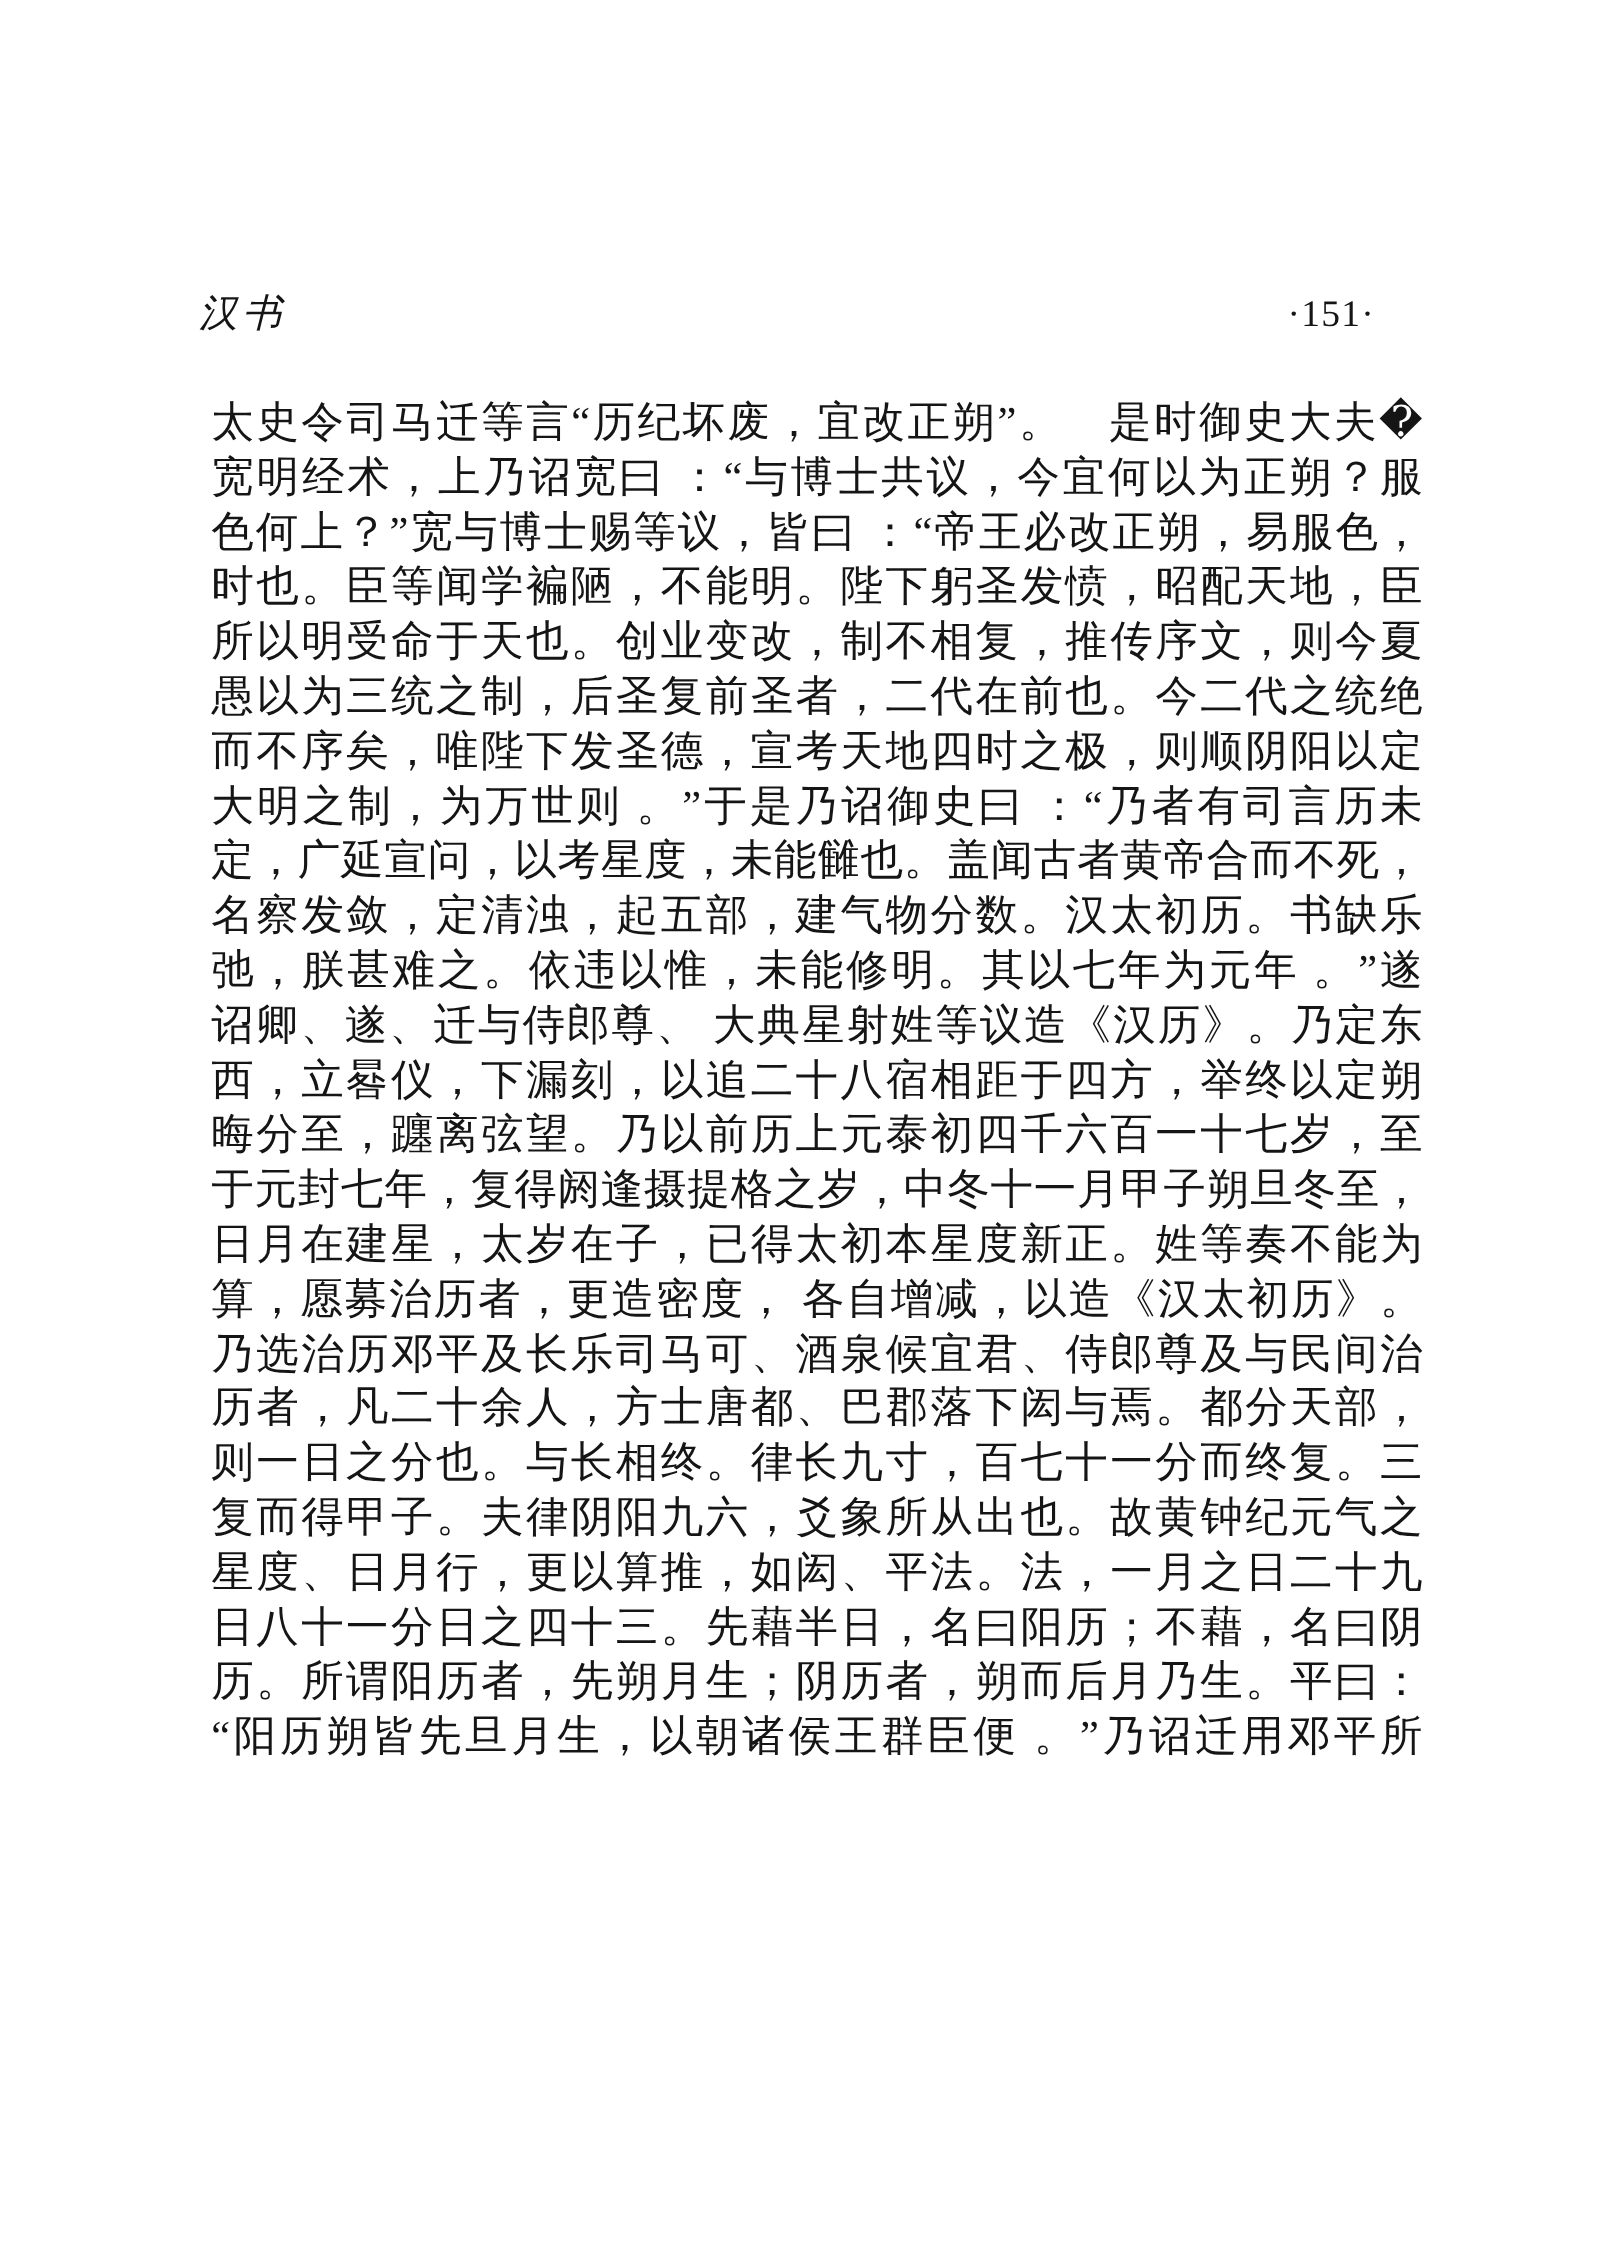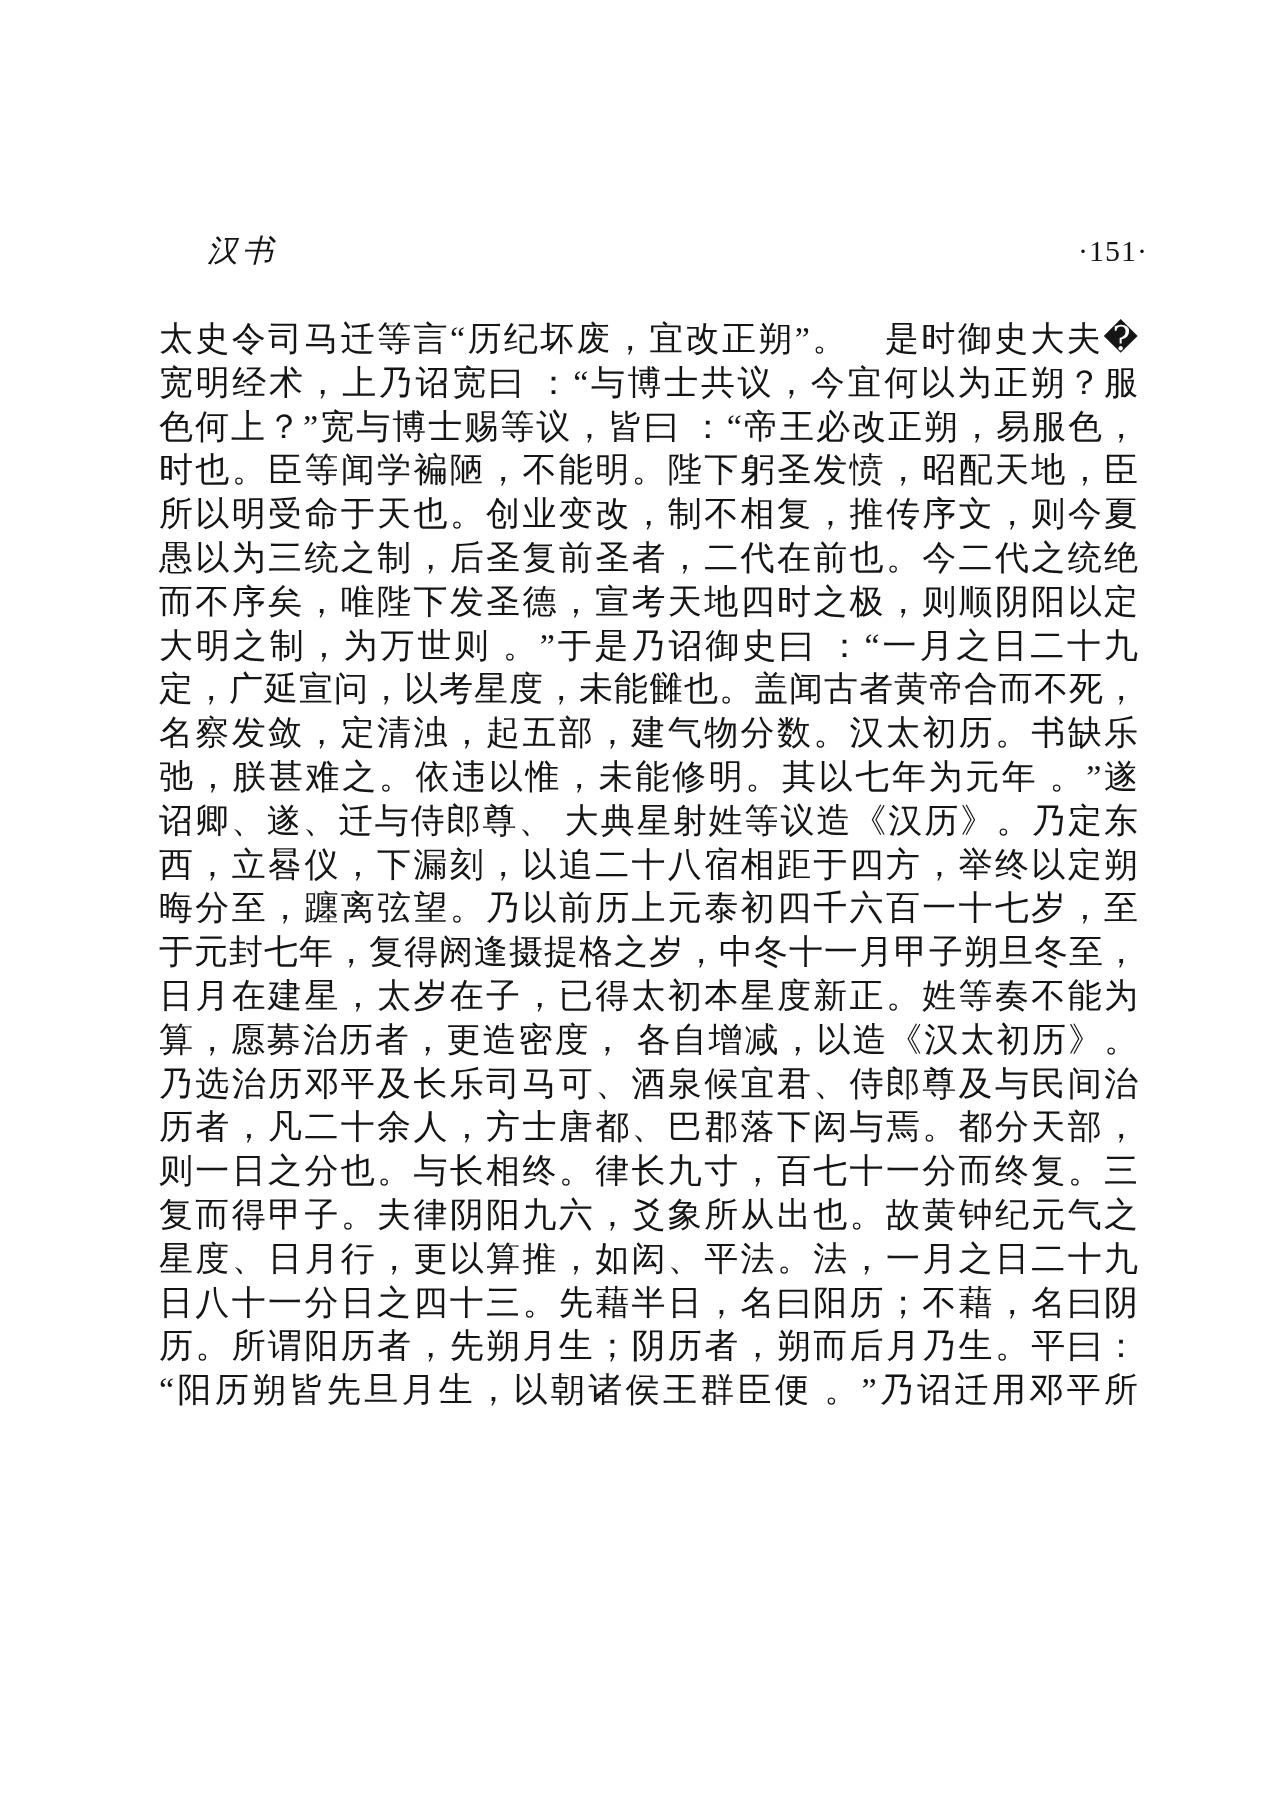--- a/index.html
+++ b/index.html
@@ -14,21 +14,20 @@
     overflow: hidden;
   }
   .running-header {
     position: absolute;
     left: 159px;
     top: 230px;
     width: 941px;
     display: flex;
     justify-content: space-between;
     align-items: baseline;
-    margin-left: 48px;
   }
   .book-title {
     font-size: 31px;
     letter-spacing: 4px;
     font-weight: 400;
     font-style: italic; 
   }
   .page-number {
     font-size: 30px;
     font-style: normal;
@@ -41,41 +40,42 @@
     width: 979px;
     font-size: 34px;
     line-height: 43.8px;
   }
   .text-line {
     height: 43.8px;
     overflow: hidden;
     text-align: justify;
     text-align-last: justify;
     text-justify: inter-character;
+    margin-left: 10px;
   }
 </style>
 </head>
 <body>
 
 <div class="page">
 
   <div class="running-header">
     <span class="book-title">汉书</span>
     <span class="page-number">·151·</span>
   </div>
 
   <div class="body-text">
     <div class="text-line">太史令司马迁等言“历纪坏废，宜改正朔”。　是时御史大夫�</div>
     <div class="text-line">宽明经术，上乃诏宽曰 ：“与博士共议，今宜何以为正朔？服</div>
     <div class="text-line">色何上？”宽与博士赐等议，皆曰 ：“帝王必改正朔，易服色，</div>
     <div class="text-line">时也。臣等闻学褊陋，不能明。陛下躬圣发愤，昭配天地，臣</div>
     <div class="text-line">所以明受命于天也。创业变改，制不相复，推传序文，则今夏</div>
     <div class="text-line">愚以为三统之制，后圣复前圣者，二代在前也。今二代之统绝</div>
     <div class="text-line">而不序矣，唯陛下发圣德，宣考天地四时之极，则顺阴阳以定</div>
-    <div class="text-line">大明之制，为万世则 。”于是乃诏御史曰 ：“一月之日二十九</div>
+    <div class="text-line">大明之制，为万世则 。”于是乃诏御史曰 ：“乃者有司言历未</div>
     <div class="text-line">定，广延宣问，以考星度，未能雠也。盖闻古者黄帝合而不死，</div>
     <div class="text-line">名察发敛，定清浊，起五部，建气物分数。汉太初历。书缺乐</div>
     <div class="text-line">弛，朕甚难之。依违以惟，未能修明。其以七年为元年 。”遂</div>
     <div class="text-line">诏卿、遂、迁与侍郎尊、 大典星射姓等议造《汉历》。乃定东</div>
     <div class="text-line">西，立晷仪，下漏刻，以追二十八宿相距于四方，举终以定朔</div>
     <div class="text-line">晦分至，躔离弦望。乃以前历上元泰初四千六百一十七岁，至</div>
     <div class="text-line">于元封七年，复得阏逢摄提格之岁，中冬十一月甲子朔旦冬至，</div>
     <div class="text-line">日月在建星，太岁在子，已得太初本星度新正。姓等奏不能为</div>
     <div class="text-line">算，愿募治历者，更造密度， 各自增减，以造《汉太初历》。</div>
     <div class="text-line">乃选治历邓平及长乐司马可、酒泉候宜君、侍郎尊及与民间治</div>

